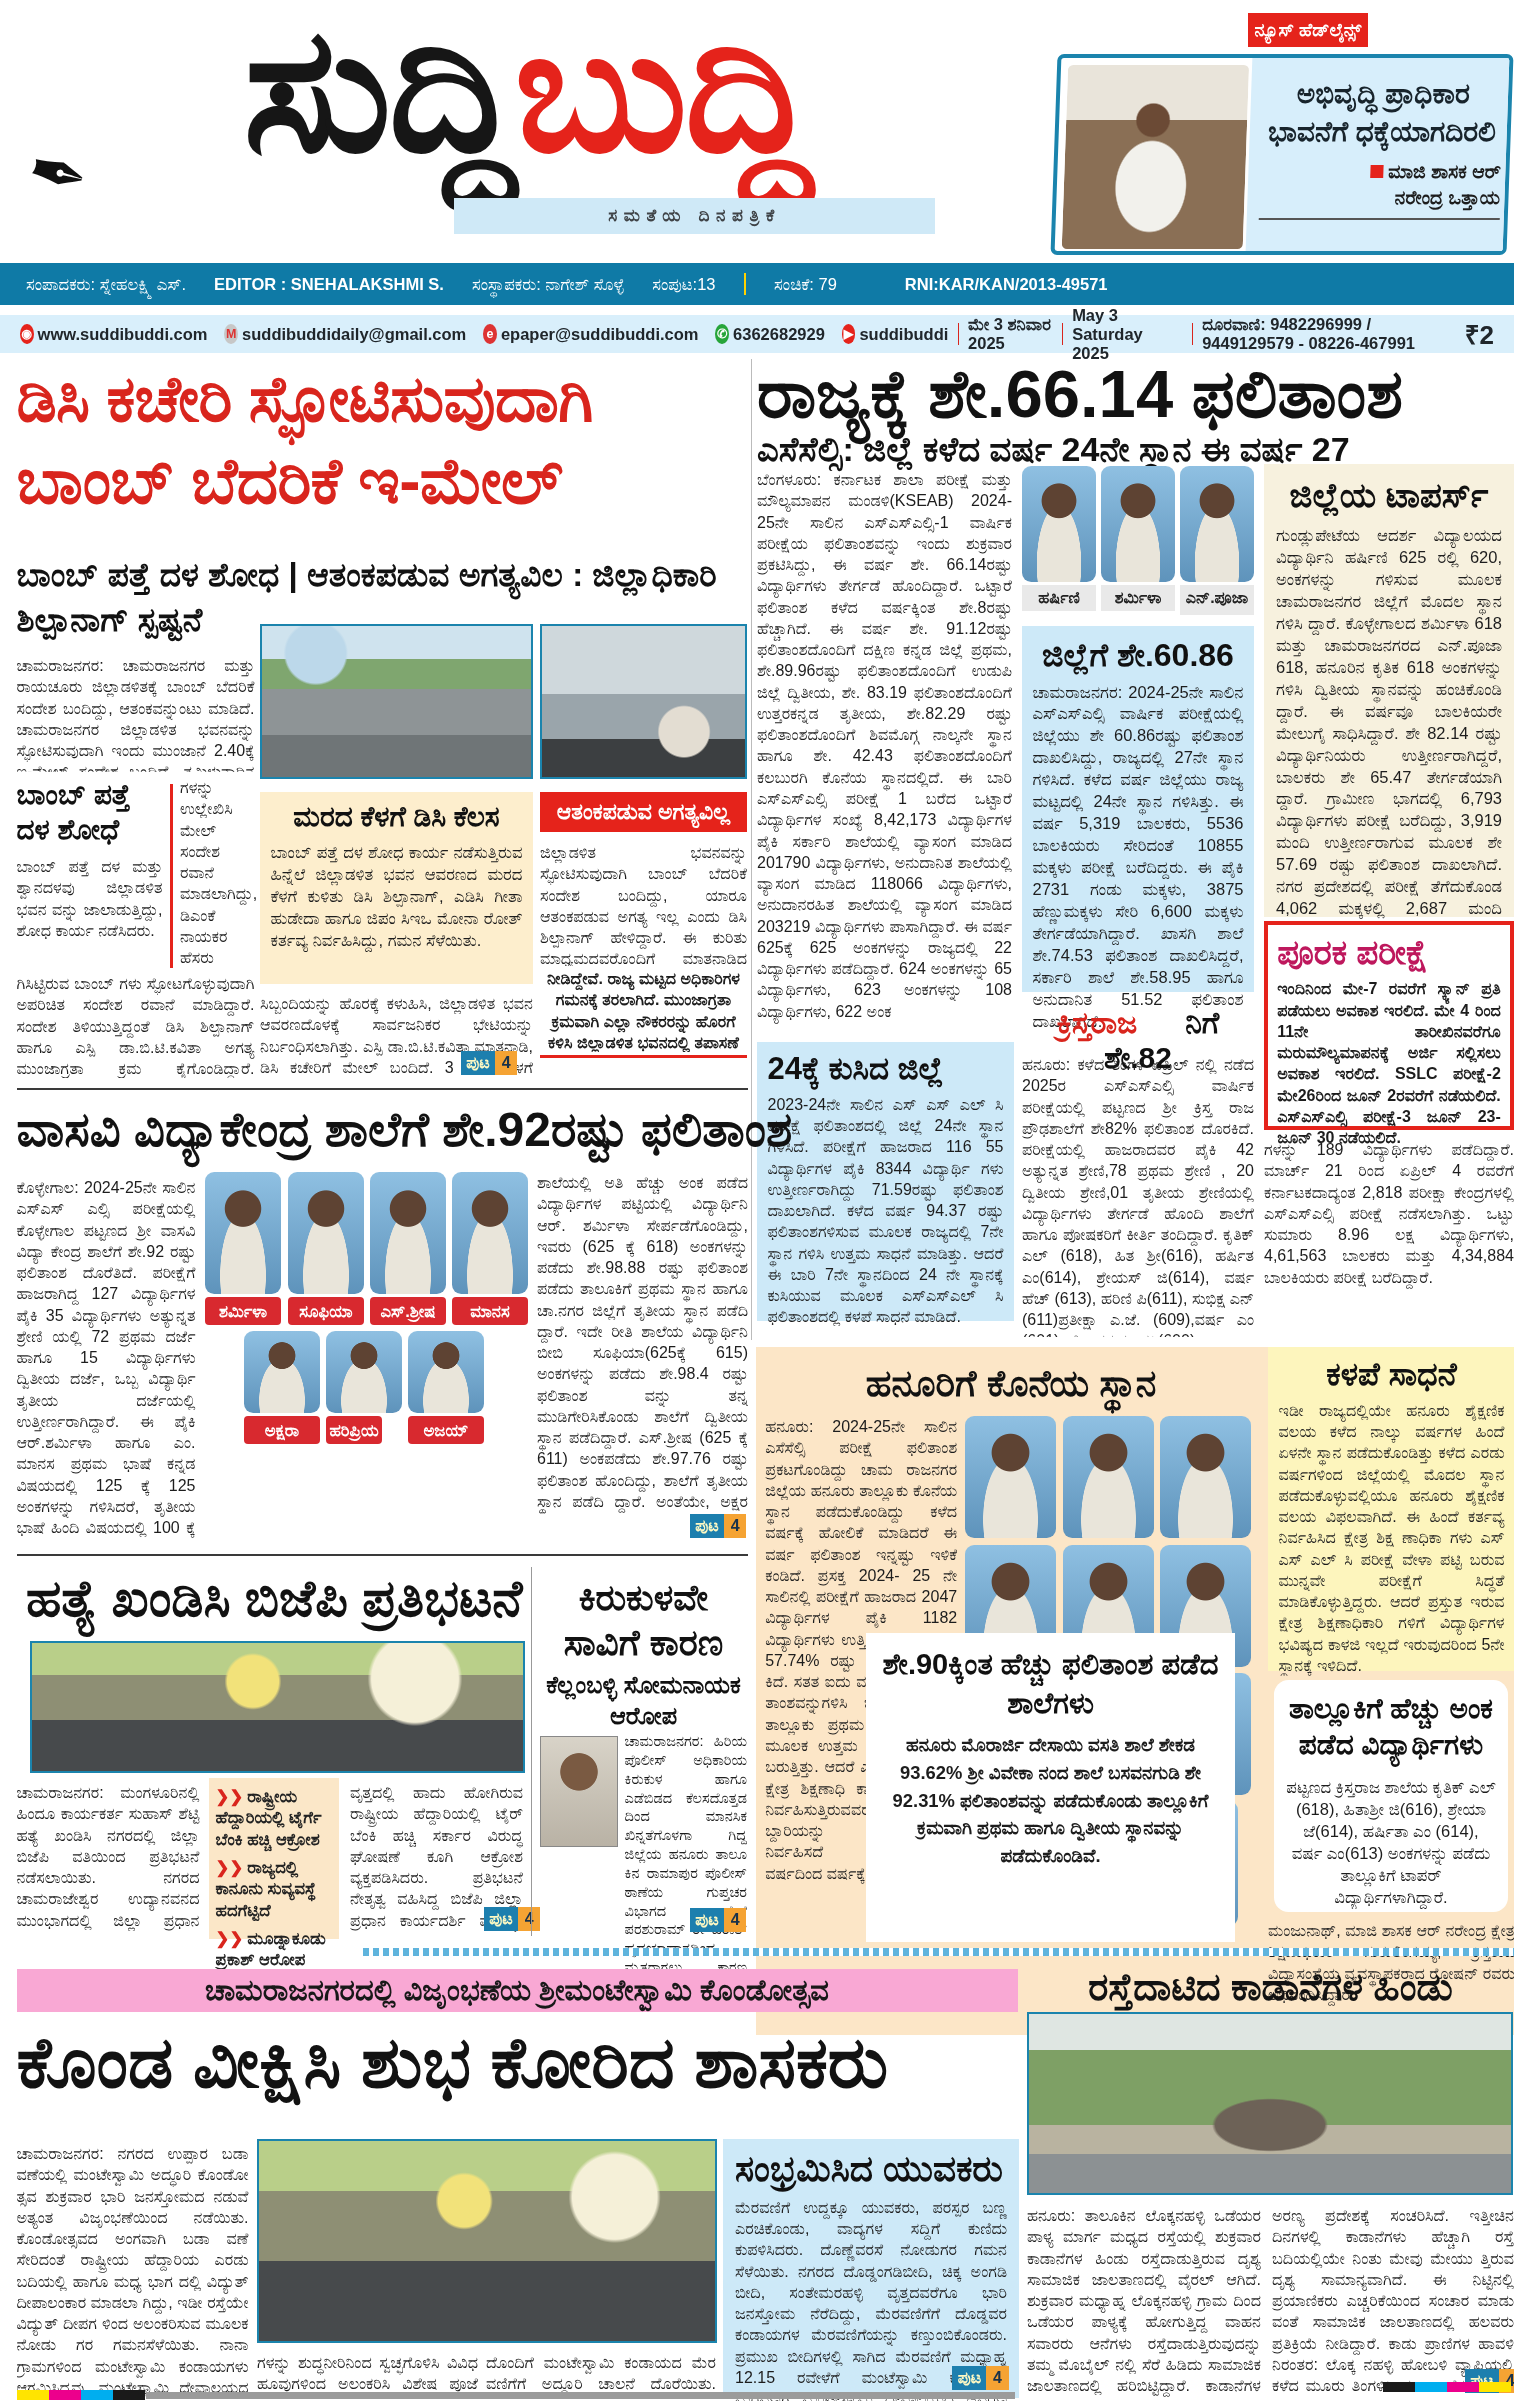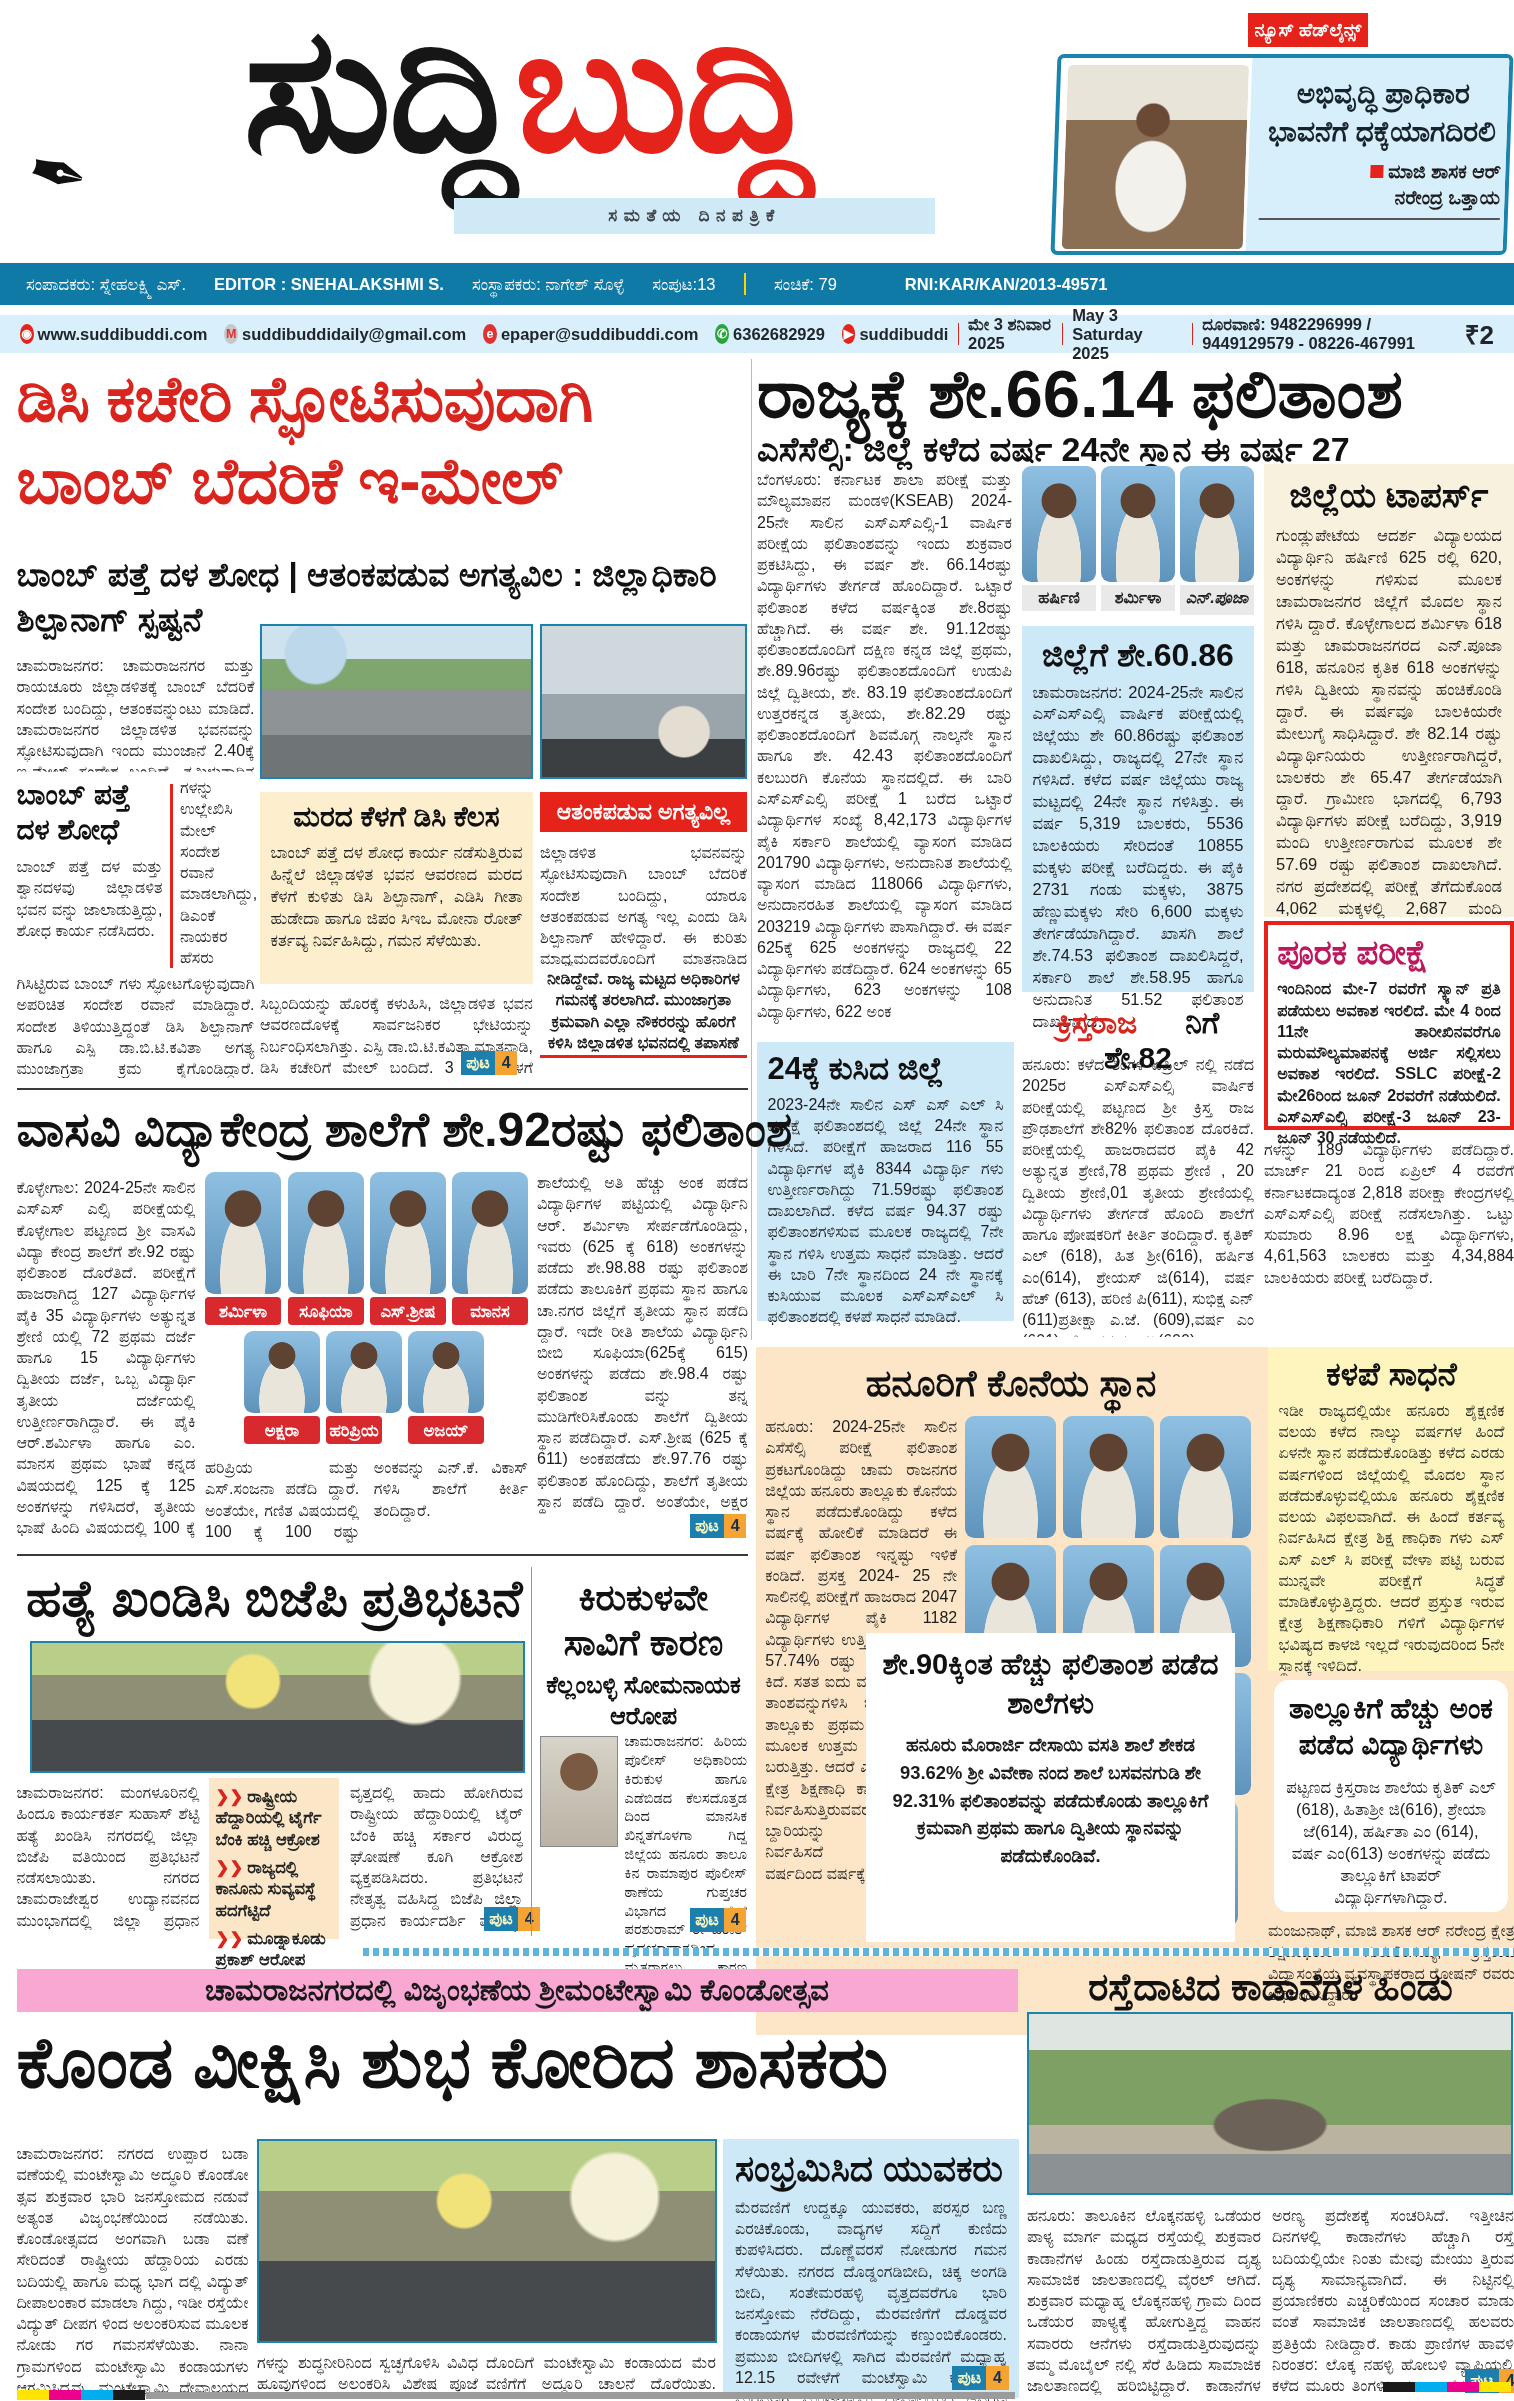--- a/index.html
+++ b/index.html
@@ -146,21 +146,21 @@
   <div class="abs blk-head" style="left:757px;top:354px;width:754px;font-size:67px;white-space:nowrap;">ರಾಜ್ಯಕ್ಕೆ ಶೇ.66.14 ಫಲಿತಾಂಶ</div>
   <div class="abs blk-head" style="left:757px;top:429px;width:754px;font-size:34px;white-space:nowrap;">ಎಸೆಸೆಲ್ಸಿ: ಜಿಲ್ಲೆ ಕಳೆದ ವರ್ಷ 24ನೇ ಸ್ಥಾನ ಈ ವರ್ಷ 27</div>
 
   <p class="abs body-txt" style="left:757px;top:469px;width:255px;height:565px;">ಬೆಂಗಳೂರು: ಕರ್ನಾಟಕ ಶಾಲಾ ಪರೀಕ್ಷೆ ಮತ್ತು ಮೌಲ್ಯಮಾಪನ ಮಂಡಳಿ(KSEAB) 2024-25ನೇ ಸಾಲಿನ ಎಸ್ಎಸ್ಎಲ್ಸಿ-1 ವಾರ್ಷಿಕ ಪರೀಕ್ಷೆಯ ಫಲಿತಾಂಶವನ್ನು ಇಂದು ಶುಕ್ರವಾರ ಪ್ರಕಟಿಸಿದ್ದು, ಈ ವರ್ಷ ಶೇ. 66.14ರಷ್ಟು ವಿದ್ಯಾರ್ಥಿಗಳು ತೇರ್ಗಡೆ ಹೊಂದಿದ್ದಾರೆ. ಒಟ್ಟಾರೆ ಫಲಿತಾಂಶ ಕಳೆದ ವರ್ಷಕ್ಕಿಂತ ಶೇ.8ರಷ್ಟು ಹೆಚ್ಚಾಗಿದೆ. ಈ ವರ್ಷ ಶೇ. 91.12ರಷ್ಟು ಫಲಿತಾಂಶದೊಂದಿಗೆ ದಕ್ಷಿಣ ಕನ್ನಡ ಜಿಲ್ಲೆ ಪ್ರಥಮ, ಶೇ.89.96ರಷ್ಟು ಫಲಿತಾಂಶದೊಂದಿಗೆ ಉಡುಪಿ ಜಿಲ್ಲೆ ದ್ವಿತೀಯ, ಶೇ. 83.19 ಫಲಿತಾಂಶದೊಂದಿಗೆ ಉತ್ತರಕನ್ನಡ ತೃತೀಯ, ಶೇ.82.29 ರಷ್ಟು ಫಲಿತಾಂಶದೊಂದಿಗೆ ಶಿವಮೊಗ್ಗ ನಾಲ್ಕನೇ ಸ್ಥಾನ ಹಾಗೂ ಶೇ. 42.43 ಫಲಿತಾಂಶದೊಂದಿಗೆ ಕಲಬುರಗಿ ಕೊನೆಯ ಸ್ಥಾನದಲ್ಲಿದೆ. ಈ ಬಾರಿ ಎಸ್ಎಸ್ಎಲ್ಸಿ ಪರೀಕ್ಷೆ 1 ಬರೆದ ಒಟ್ಟಾರೆ ವಿದ್ಯಾರ್ಥಿಗಳ ಸಂಖ್ಯೆ 8,42,173 ವಿದ್ಯಾರ್ಥಿಗಳ ಪೈಕಿ ಸರ್ಕಾರಿ ಶಾಲೆಯಲ್ಲಿ ವ್ಯಾಸಂಗ ಮಾಡಿದ 201790 ವಿದ್ಯಾರ್ಥಿಗಳು, ಅನುದಾನಿತ ಶಾಲೆಯಲ್ಲಿ ವ್ಯಾಸಂಗ ಮಾಡಿದ 118066 ವಿದ್ಯಾರ್ಥಿಗಳು, ಅನುದಾನರಹಿತ ಶಾಲೆಯಲ್ಲಿ ವ್ಯಾಸಂಗ ಮಾಡಿದ 203219 ವಿದ್ಯಾರ್ಥಿಗಳು ಪಾಸಾಗಿದ್ದಾರೆ. ಈ ವರ್ಷ 625ಕ್ಕೆ 625 ಅಂಕಗಳನ್ನು ರಾಜ್ಯದಲ್ಲಿ 22 ವಿದ್ಯಾರ್ಥಿಗಳು ಪಡೆದಿದ್ದಾರೆ. 624 ಅಂಕಗಳನ್ನು 65 ವಿದ್ಯಾರ್ಥಿಗಳು, 623 ಅಂಕಗಳನ್ನು 108 ವಿದ್ಯಾರ್ಥಿಗಳು, 622 ಅಂಕ</p>
 
   <div class="abs portrait" style="left:1022px;top:466px;width:74px;height:116px;"></div>
   <div class="abs portrait" style="left:1101px;top:466px;width:74px;height:116px;"></div>
   <div class="abs portrait" style="left:1180px;top:466px;width:74px;height:116px;"></div>
   <div class="abs graybar" style="left:1022px;top:585px;width:74px;height:26px;">ಹರ್ಷಿಣಿ</div>
   <div class="abs graybar" style="left:1101px;top:585px;width:74px;height:26px;">ಶರ್ಮಿಳಾ</div>
-  <div class="abs graybar" style="left:1180px;top:585px;width:74px;height:30px;font-style:italic;">ಎನ್.ಪೂಜಾ</div>
+  <div class="abs graybar" style="left:1180px;top:585px;width:74px;height:30px;">ಎನ್.ಪೂಜಾ</div>
 
   <div class="abs" style="left:1264px;top:464px;width:250px;height:453px;background:#f7f1de;padding:12px 12px;">
     <div style="font-size:34px;font-weight:bold;text-align:center;color:#111;">ಜಿಲ್ಲೆಯ ಟಾಪರ್ಸ್</div>
     <p class="body-txt" style="margin-top:9.2px;font-size:16.5px;">ಗುಂಡ್ಲುಪೇಟೆಯ ಆದರ್ಶ ವಿದ್ಯಾಲಯದ ವಿದ್ಯಾರ್ಥಿನಿ ಹರ್ಷಿಣಿ 625 ರಲ್ಲಿ 620, ಅಂಕಗಳನ್ನು ಗಳಿಸುವ ಮೂಲಕ ಚಾಮರಾಜನಗರ ಜಿಲ್ಲೆಗೆ ಮೊದಲ ಸ್ಥಾನ ಗಳಿಸಿ ದ್ದಾರೆ. ಕೊಳ್ಳೇಗಾಲದ ಶರ್ಮಿಳಾ 618 ಮತ್ತು ಚಾಮರಾಜನಗರದ ಎನ್.ಪೂಜಾ 618, ಹನೂರಿನ ಕೃತಿಕ 618 ಅಂಕಗಳನ್ನು ಗಳಿಸಿ ದ್ವಿತೀಯ ಸ್ಥಾನವನ್ನು ಹಂಚಿಕೊಂಡಿ ದ್ದಾರೆ. ಈ ವರ್ಷವೂ ಬಾಲಕಿಯರೇ ಮೇಲುಗೈ ಸಾಧಿಸಿದ್ದಾರೆ. ಶೇ 82.14 ರಷ್ಟು ವಿದ್ಯಾರ್ಥಿನಿಯರು ಉತ್ತೀರ್ಣರಾಗಿದ್ದರೆ, ಬಾಲಕರು ಶೇ 65.47 ತೇರ್ಗಡೆಯಾಗಿ ದ್ದಾರೆ. ಗ್ರಾಮೀಣ ಭಾಗದಲ್ಲಿ 6,793 ವಿದ್ಯಾರ್ಥಿಗಳು ಪರೀಕ್ಷೆ ಬರೆದಿದ್ದು, 3,919 ಮಂದಿ ಉತ್ತೀರ್ಣರಾಗುವ ಮೂಲಕ ಶೇ 57.69 ರಷ್ಟು ಫಲಿತಾಂಶ ದಾಖಲಾಗಿದೆ. ನಗರ ಪ್ರದೇಶದಲ್ಲಿ ಪರೀಕ್ಷೆ ತೆಗೆದುಕೊಂಡ 4,062 ಮಕ್ಕಳಲ್ಲಿ 2,687 ಮಂದಿ ತೇರ್ಗಡೆಯಾಗುವ ಮೂಲಕ ಶೇ 66.15 ಫಲಿತಾಂಶ ಬಂದಿದೆ.</p>
   </div>
 
   <div class="abs" style="left:1022px;top:626px;width:232px;height:366px;background:#cde9f8;padding:10.5px 10.5px;">
     <div style="font-size:32px;font-weight:bold;text-align:center;color:#111;">ಜಿಲ್ಲೆಗೆ ಶೇ.60.86</div>
     <p class="body-txt" style="margin-top:8px;font-size:16.5px;">ಚಾಮರಾಜನಗರ: 2024-25ನೇ ಸಾಲಿನ ಎಸ್ಎಸ್ಎಲ್ಸಿ ವಾರ್ಷಿಕ ಪರೀಕ್ಷೆಯಲ್ಲಿ ಜಿಲ್ಲೆಯು ಶೇ 60.86ರಷ್ಟು ಫಲಿತಾಂಶ ದಾಖಲಿಸಿದ್ದು, ರಾಜ್ಯದಲ್ಲಿ 27ನೇ ಸ್ಥಾನ ಗಳಿಸಿದೆ. ಕಳೆದ ವರ್ಷ ಜಿಲ್ಲೆಯು ರಾಜ್ಯ ಮಟ್ಟದಲ್ಲಿ 24ನೇ ಸ್ಥಾನ ಗಳಿಸಿತ್ತು. ಈ ವರ್ಷ 5,319 ಬಾಲಕರು, 5536 ಬಾಲಕಿಯರು ಸೇರಿದಂತೆ 10855 ಮಕ್ಕಳು ಪರೀಕ್ಷೆ ಬರೆದಿದ್ದರು. ಈ ಪೈಕಿ 2731 ಗಂಡು ಮಕ್ಕಳು, 3875 ಹೆಣ್ಣುಮಕ್ಕಳು ಸೇರಿ 6,600 ಮಕ್ಕಳು ತೇರ್ಗಡೆಯಾಗಿದ್ದಾರೆ. ಖಾಸಗಿ ಶಾಲೆ ಶೇ.74.53 ಫಲಿತಾಂಶ ದಾಖಲಿಸಿದ್ದರೆ, ಸರ್ಕಾರಿ ಶಾಲೆ ಶೇ.58.95 ಹಾಗೂ ಅನುದಾನಿತ 51.52 ಫಲಿತಾಂಶ ದಾಖಲಾಗಿದೆ.</p>
   </div>
@@ -199,21 +199,20 @@
   <div class="abs namebar" style="left:370px;top:1297px;width:76px;height:28px;">ಎಸ್.ಶ್ರೀಷ</div>
   <div class="abs namebar" style="left:452px;top:1297px;width:76px;height:28px;">ಮಾನಸ</div>
 
   <div class="abs portrait" style="left:244px;top:1331px;width:76px;height:82px;"></div>
   <div class="abs portrait" style="left:326px;top:1331px;width:76px;height:82px;"></div>
   <div class="abs portrait" style="left:408px;top:1331px;width:76px;height:82px;"></div>
   <div class="abs namebar" style="left:244px;top:1416px;width:76px;height:28px;">ಅಕ್ಷರಾ</div>
   <div class="abs namebar" style="left:326px;top:1416px;width:56px;height:28px;">ಹರಿಪ್ರಿಯ</div>
   <div class="abs namebar" style="left:408px;top:1416px;width:76px;height:28px;">ಅಜಯ್</div>
 
-  <p class="abs body-txt" style="left:205px;top:1457px;width:323px;height:86px;column-count:2;column-gap:14.5px;">ಹರಿಪ್ರಿಯ ಮತ್ತು ಎಸ್.ಸಂಜನಾ ಪಡೆದಿ ದ್ದಾರೆ. ಅಂತೆಯೇ, ಗಣಿತ ವಿಷಯದಲ್ಲಿ 100 ಕ್ಕೆ 100 ರಷ್ಟು ಅಂಕವನ್ನು ಎನ್.ಕೆ. ವಿಕಾಸ್ ಗಳಿಸಿ ಶಾಲೆಗೆ ಕೀರ್ತಿ ತಂದಿದ್ದಾರೆ.</p>
   <p class="abs body-txt" style="left:537px;top:1172px;width:211px;height:342px;">ಶಾಲೆಯಲ್ಲಿ ಅತಿ ಹೆಚ್ಚು ಅಂಕ ಪಡೆದ ವಿದ್ಯಾರ್ಥಿಗಳ ಪಟ್ಟಿಯಲ್ಲಿ ವಿದ್ಯಾರ್ಥಿನಿ ಆರ್. ಶರ್ಮಿಳಾ ಸೇರ್ಪಡೆಗೊಂಡಿದ್ದು, ಇವರು (625 ಕ್ಕೆ 618) ಅಂಕಗಳನ್ನು ಪಡೆದು ಶೇ.98.88 ರಷ್ಟು ಫಲಿತಾಂಶ ಪಡೆದು ತಾಲೂಕಿಗೆ ಪ್ರಥಮ ಸ್ಥಾನ ಹಾಗೂ ಚಾ.ನಗರ ಜಿಲ್ಲೆಗೆ ತೃತೀಯ ಸ್ಥಾನ ಪಡೆದಿ ದ್ದಾರೆ. ಇದೇ ರೀತಿ ಶಾಲೆಯ ವಿದ್ಯಾರ್ಥಿನಿ ಬೀಬಿ ಸೂಫಿಯಾ(625ಕ್ಕೆ 615) ಅಂಕಗಳನ್ನು ಪಡೆದು ಶೇ.98.4 ರಷ್ಟು ಫಲಿತಾಂಶ ವನ್ನು ತನ್ನ ಮುಡಿಗೇರಿಸಿಕೊಂಡು ಶಾಲೆಗೆ ದ್ವಿತೀಯ ಸ್ಥಾನ ಪಡೆದಿದ್ದಾರೆ. ಎಸ್.ಶ್ರೀಷ (625 ಕ್ಕೆ 611) ಅಂಕಪಡೆದು ಶೇ.97.76 ರಷ್ಟು ಫಲಿತಾಂಶ ಹೊಂದಿದ್ದು, ಶಾಲೆಗೆ ತೃತೀಯ ಸ್ಥಾನ ಪಡೆದಿ ದ್ದಾರೆ. ಅಂತೆಯೇ, ಅಕ್ಷರ ಎನ್.ಸ್ವಾಮಿ</p>
   <span class="pgbadge" style="left:690px;top:1514px;">
       <i>ಪುಟ</i>
       <b>4</b>
     </span>
 
   <div class="abs sep" style="left:16.5px;top:1554px;width:731px;height:2px;"></div>
   <div class="abs blk-head" style="left:26px;top:1568px;width:494px;font-size:51px;white-space:nowrap;">ಹತ್ಯೆ ಖಂಡಿಸಿ ಬಿಜೆಪಿ ಪ್ರತಿಭಟನೆ</div>
   <div class="abs photo festphoto" style="left:30px;top:1641px;width:495px;height:132px;"></div>
   <p class="abs body-txt" style="left:16.5px;top:1782px;width:183px;height:153px;">ಚಾಮರಾಜನಗರ: ಮಂಗಳೂರಿನಲ್ಲಿ ಹಿಂದೂ ಕಾರ್ಯಕರ್ತ ಸುಹಾಸ್ ಶೆಟ್ಟಿ ಹತ್ಯೆ ಖಂಡಿಸಿ ನಗರದಲ್ಲಿ ಜಿಲ್ಲಾ ಬಿಜೆಪಿ ವತಿಯಿಂದ ಪ್ರತಿಭಟನೆ ನಡೆಸಲಾಯಿತು. ನಗರದ ಚಾಮರಾಜೇಶ್ವರ ಉದ್ಯಾನವನದ ಮುಂಭಾಗದಲ್ಲಿ ಜಿಲ್ಲಾ ಪ್ರಧಾನ ಕಾರ್ಯದರ್ಶಿ ಮೂಡ್ನಾಕೂಡು ಪ್ರಕಾಶ್ ಅವರ ನೇತೃತ್ವದಲ್ಲಿ ಸಮಾವೇಶಗೊಂಡ ಪ್ರತಿಭಟನಾನಿರತರು ಅಲ್ಲಿಂದ ಮೆರವಣಿಗೆ ಹೊರಟು ಭುವನೇಶ್ವರಿ</p>

